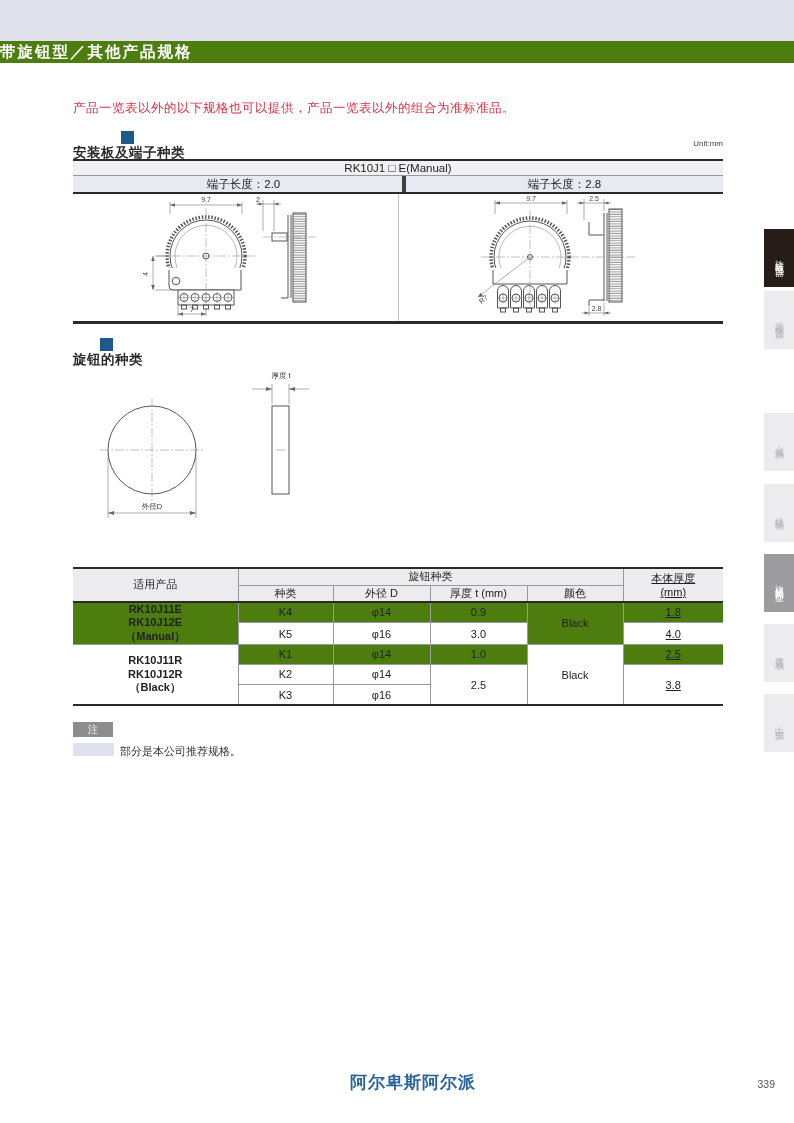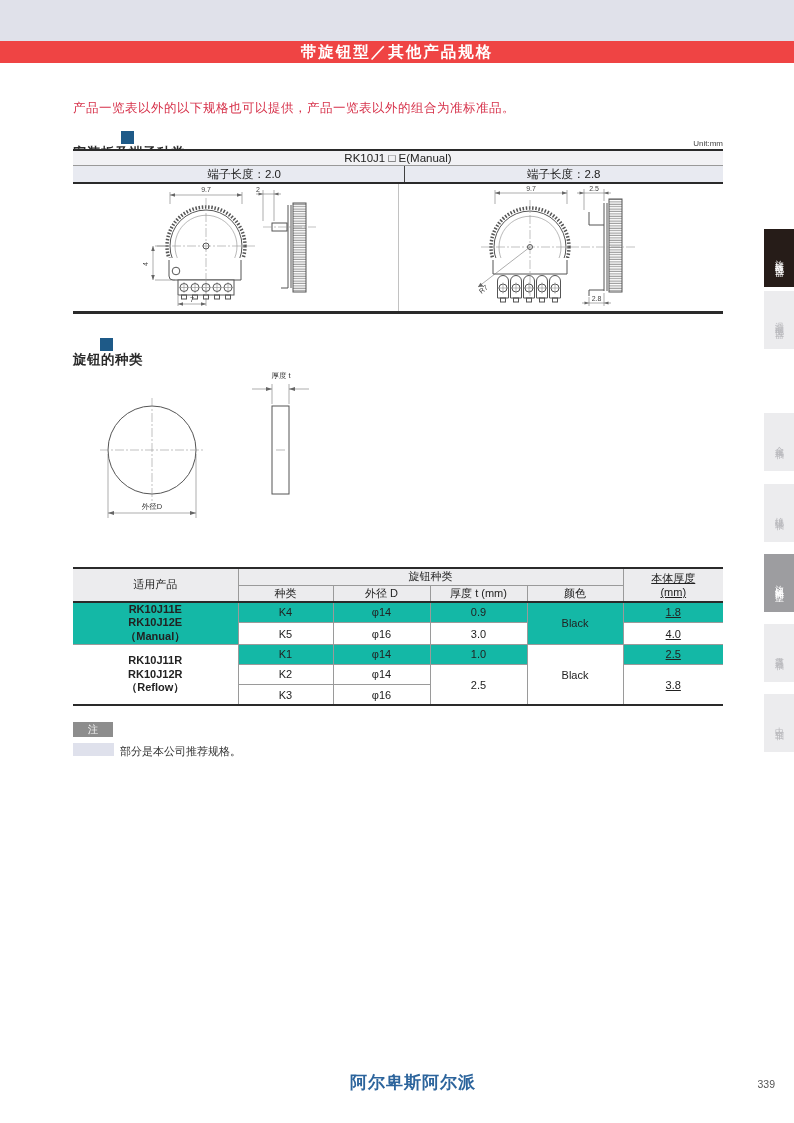--- a/index.html
+++ b/index.html
@@ -1,39 +1,39 @@
 <!DOCTYPE html>
 <html><head>
 <meta charset="utf-8">
 <style>
   html,body { margin:0; padding:0; background:#fff; }
   .page { position:relative; width:794px; height:1123px; background:#ffffff;
           font-family:"Liberation Sans", sans-serif; overflow:hidden; }
 
   
   .top-strip { position:absolute; left:0; top:0; width:794px; height:41px; background:#e0e1ea; }
-  .title-bar { position:absolute; left:0; top:41px; width:794px; height:22px; background:#ef4444;
+  .title-bar { position:absolute; left:0; top:41px; width:794px; height:22px; background:#4d7c0f;
                color:#fff; font-size:15.5px; font-weight:bold; letter-spacing:2px;
-               display:flex; align-items:center; justify-content:center; }
+               display:flex; align-items:center; }
 
   .red-note { position:absolute; left:73px; top:100px; font-family:"Liberation Serif", serif;
               font-size:12.5px; color:#d63049; letter-spacing:0.5px; }
 
   .sec-head { position:absolute; left:73px; display:flex; align-items:center;
               font-size:13.5px; font-weight:600; color:#2b2b2b; letter-spacing:0.5px;flex-direction:column; }
   .sec-head .sq { width:13px; height:13px; background:#1e5a88; margin-right:3px; display:inline-block; }
   .unit { position:absolute; right:71px; top:139px; font-size:8px; color:#444; }
 
   
-  .t1 { position:absolute; left:73px; top:149px; width:650px; }
+  .t1 { position:absolute; left:73px; top:159px; width:650px; }
   .t1-title { height:14px; line-height:14px; background:#f1f1f4; border-top:2px solid #2a2a2a;
               border-bottom:1px solid #999; text-align:center; font-size:11.5px; color:#222; }
   .t1-sub { display:flex; height:16px; background:#e8eaf1; border-bottom:2px solid #2a2a2a; }
   .t1-sub > div { flex:1; line-height:16px; text-align:center; font-size:11.5px; color:#222; }
-  .t1-sub > div:first-child { border-right:1px solid #404040;padding-left:12px; }
+  .t1-sub > div:first-child { border-right:4px solid #404040;padding-left:12px; }
   .t1-draw { position:relative; height:127px; border-bottom:3px solid #2a2a2a; background:#fff; }
   .t1-draw .vdiv { position:absolute; left:325px; top:0; bottom:0; width:1px; background:#c2c2c2; }
   .t1-draw svg { position:absolute; top:0; }
 
   
   .ln   { fill:none; stroke:#555; stroke-width:1; }
   .lnw  { fill:#fff; stroke:#555; stroke-width:1; }
   .lnthin { fill:none; stroke:#8a8a8a; stroke-width:0.6; }
   .cl   { fill:none; stroke:#999; stroke-width:0.6; stroke-dasharray:9 2 2 2; }
   .teeth{ fill:none; stroke:#555; stroke-width:3.5; stroke-dasharray:1.5 1.7; }
@@ -46,21 +46,21 @@
 
   .knob-svg { position:absolute; left:90px; top:360px; }
 
   
   .spec { position:absolute; left:73px; top:567px; width:650px; border-collapse:collapse;
           table-layout:fixed; font-size:11px; color:#222;
           border-top:2px solid #2a2a2a; border-bottom:2px solid #2a2a2a; }
   .spec td { border:1px solid #9a9a9a; text-align:center; vertical-align:middle; padding:0; }
   .spec .hd { background:#ececee; }
   .spec .hb { border-bottom:2px solid #2a2a2a; }
-  .spec .shade { background:#14b8a6; }
+  .spec .shade { background:#4d7c0f; }
   .spec .prod { font-weight:bold; line-height:1.25; }
   .spec .eL { border-left:0; }
   .spec .eR { border-right:0;text-decoration:underline; }
   .spec .grp td { border-top:1px solid #777; }
   .spec tr.h1 { height:17px; } .spec tr.h2 { height:15px;padding-left:13px; }
   .spec tr.dr { height:20px; } .spec tr.dr-last { height:21px; }
 
   
   .note-badge { position:absolute; left:73px; top:722px; width:40px; height:15px; background:#8d8d8d;
                 color:#f4f4f4; font-size:10.5px; display:flex; align-items:center; justify-content:center; }
@@ -324,21 +324,21 @@
     <tr class="dr">
       <td>K5</td>
       <td>φ16</td>
       <td>3.0</td>
       <td class="eR">4.0</td>
     </tr>
     <tr class="dr grp">
       <td rowspan="3" class="prod eL">
         <div>RK10J11R</div>
         <div>RK10J12R</div>
-        <div>（Reflow）</div>
+        <div>（Black）</div>
       </td>
       <td class="shade">K1</td>
       <td class="shade">φ14</td>
       <td class="shade">1.0</td>
       <td rowspan="3">Black</td>
       <td class="shade eR">2.5</td>
     </tr>
     <tr class="dr">
       <td>K2</td>
       <td>φ14</td>

